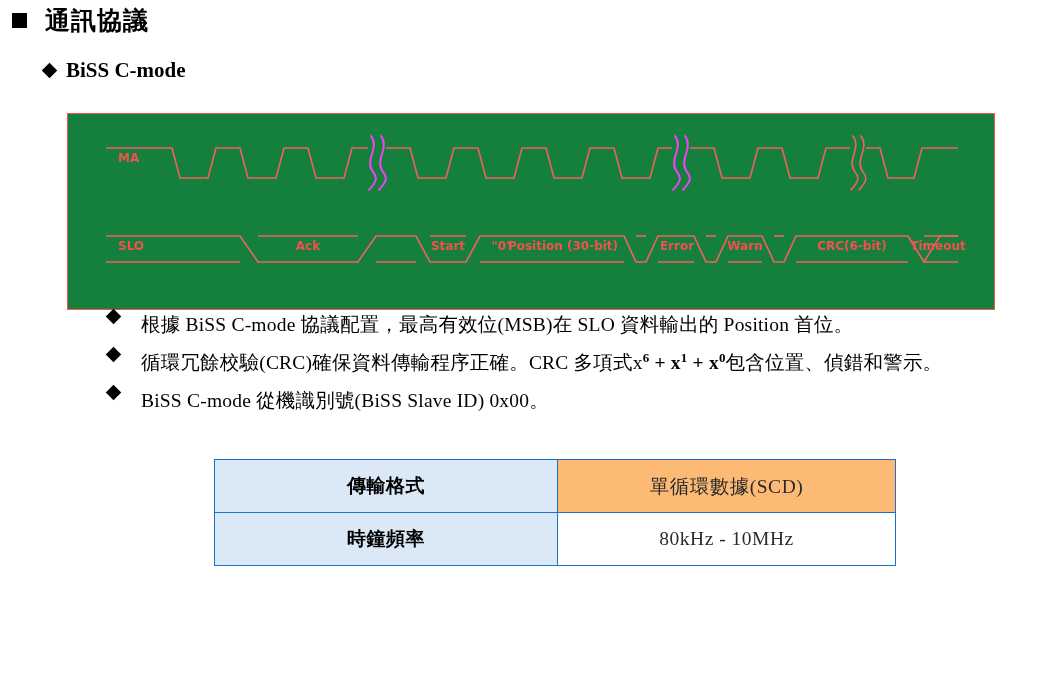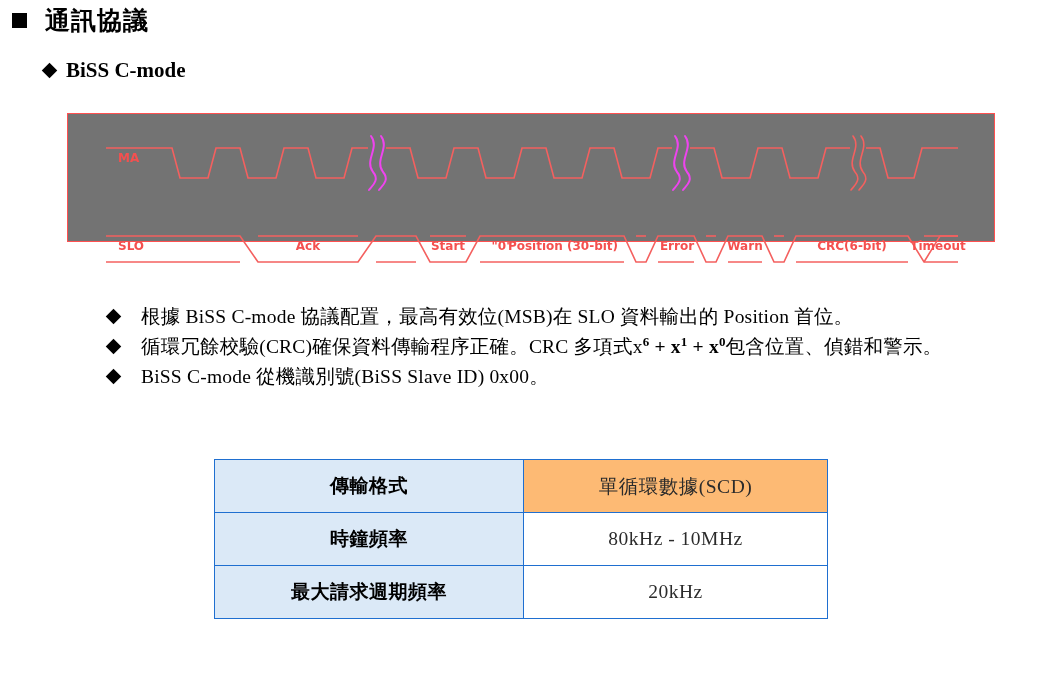--- a/index.html
+++ b/index.html
@@ -64,24 +64,24 @@
     color: #000000;
     line-height: 1;
   }
 
   
   .diagram-frame {
     position: absolute;
     left: 67px;
     top: 113px;
     width: 928px;
-    height: 129px;
+    height: 197px;
     border: 1.6px solid #ff5050;
     box-sizing: border-box;
-    background: #737373;
+    background: #15803d;
     text-decoration: underline;
   }
   .diagram-svg {
     position: absolute;
     left: 0;
     top: 0;
     width: 928px;
     height: 159px;
     display: block;
   }
@@ -133,20 +133,21 @@
   .bullet-row .dia-bullet {
     margin-top: 8px;
     margin-right: 22px;
   }
   .bullet-text {
     font-family: "Liberation Serif", serif;
     font-size: 19.5px;
     line-height: 27px;
     color: #000000;
     letter-spacing: 0.2px;
+    margin-top: 8px;
   }
   .bullet-text sup {
     font-family: "Liberation Serif", serif;
     font-weight: bold;
     font-size: 13px;
     vertical-align: super;
     line-height: 0;
   }
   .mono-x {
     font-weight: bold;
@@ -156,21 +157,21 @@
   .spec-table {
     position: absolute;
     left: 214px;
     top: 459px;
     border-collapse: collapse;
     table-layout: fixed;
   }
   .spec-table td {
     border: 1.4px solid #1f6fd0;
     height: 52px;
-    padding: 0 6px;
+    padding: 0 23px;
     text-align: center;
     vertical-align: middle;
   }
   .spec-table td.k {
     width: 296px;
     background: #dbe9f7;
     font-family: "DejaVu Sans", sans-serif;
     font-weight: bold;
     font-size: 19px;
     color: #000000;
@@ -301,18 +302,14 @@
 <table class="spec-table">
   <tbody>
     <tr class="shade">
       <td class="k">傳輸格式</td>
       <td class="v">單循環數據(SCD)</td>
     </tr>
     <tr class="plain">
       <td class="k">時鐘頻率</td>
       <td class="v">80kHz  -  10MHz</td>
     </tr>
-    <tr class="plain">
-      <td class="k">最大請求週期頻率</td>
-      <td class="v">20kHz</td>
-    </tr>
   </tbody>
 </table>
 
 </body></html>

